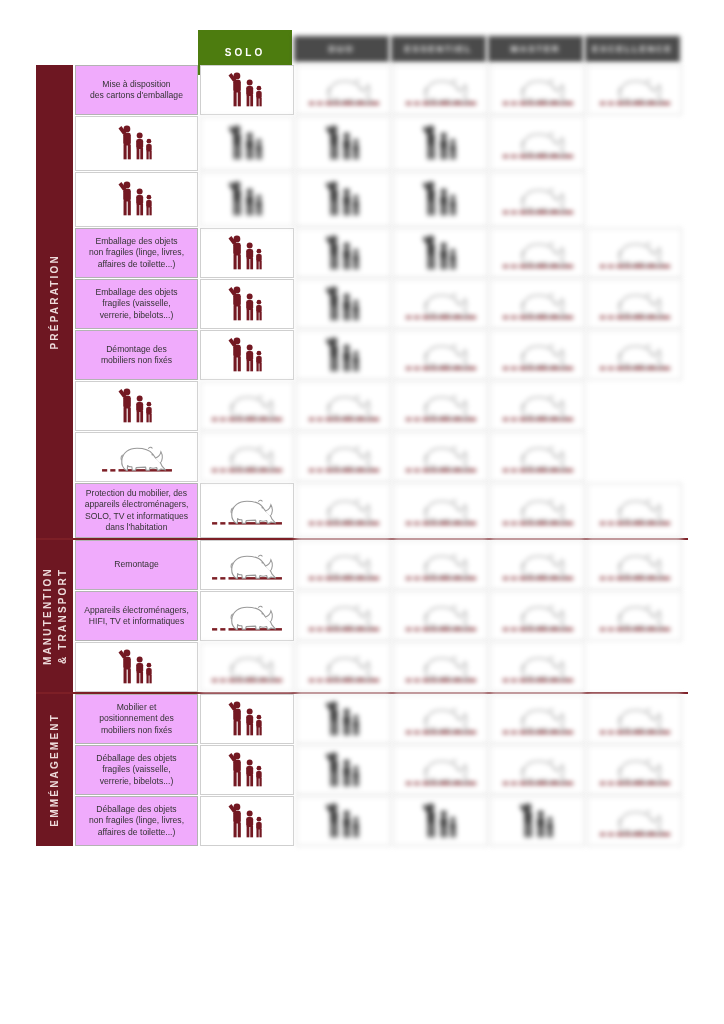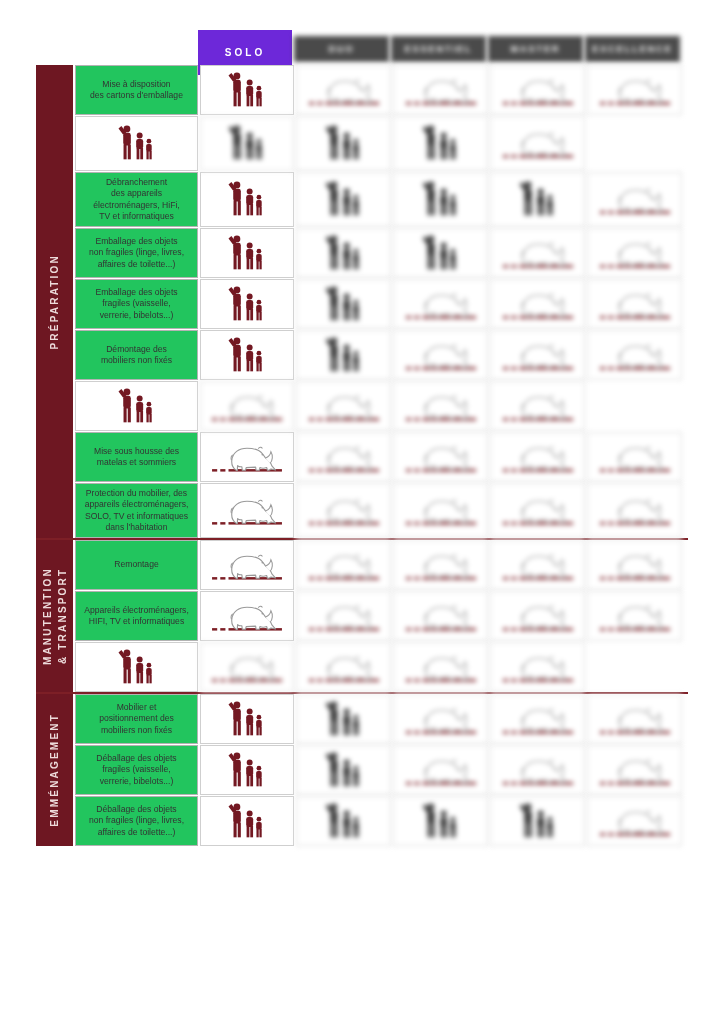--- a/index.html
+++ b/index.html
@@ -7,39 +7,39 @@
     width:724px;height:1024px;background:#ffffff;position:relative;
     font-family:"Liberation Sans", sans-serif;
     -webkit-font-smoothing:antialiased;
   }
   .table-wrap{position:absolute;left:36px;top:30px;width:652px;}
 
   
   .header{display:flex;padding-left:162px;column-gap:2px;height:35px;align-items:flex-start;}
   .hcell{display:flex;align-items:center;justify-content:center;
     color:#fff;font-weight:bold;font-size:10px;letter-spacing:3px;text-transform:uppercase;}
-  .hcell.solo{width:94px;height:45px;background:#6d28d9;}
+  .hcell.solo{width:94px;height:45px;background:#4d7c0f;}
   .hcell.plan{width:95px;height:26px;margin-top:6px;background:#4a4a4a;letter-spacing:2px;font-size:9px;}
   .blurred{filter:blur(2.4px);}
 
   
   .body{margin-top:0;}
   .section{display:flex;background:#fff;}
   .section + .section{border-top:2px solid #7d1f26;}
   .cat{width:37px;background:#6e1722;margin-right:2px;display:flex;align-items:center;justify-content:center;flex:none;}
   .catlabel{
     writing-mode:vertical-rl;transform:rotate(180deg);
     color:#eddada;font-size:10px;font-weight:600;letter-spacing:2.2px;
     white-space:pre-line;text-align:center;line-height:1.5;
   }
   .rows{display:flex;flex-direction:column;row-gap:1px;flex:1;}
   .row{display:grid;grid-template-columns:123px 94px 95px 95px 95px 95px;column-gap:2px;min-height:50px;}
   .row.tall{min-height:55px;}
   .label{
-    background:#22c55e;border:1px solid #b3b3b3;
+    background:#f0abfc;border:1px solid #b3b3b3;
     display:flex;align-items:center;justify-content:center;text-align:center;
     font-size:8.6px;line-height:1.32;color:#333;white-space:pre-line;padding:3px 2px;
   }
   .cell{
     background:#fff;border:1px solid #d9d9d9;
     display:flex;align-items:center;justify-content:center;overflow:hidden;
   }
   .cell.solo{border-color:#cfcfcf;}
   .icon{display:flex;align-items:center;justify-content:center;}
   .fam-maroon{color:#731822;}
@@ -229,24 +229,20 @@
                   <path d="M23.5 30.5 C20.5 28.5 18.8 25 19.2 20.8 C19.8 13.2 26.2 9 34 9 C41 9 46.5 11 49.2 14.6 L51.8 18.2 C54.8 20 57.2 23 58.2 26.2 L61.8 30.2 L57.4 29.2 C56.6 30 55.6 30.4 54.6 30.4 L53.8 30.4 L53.2 27.8 C50.8 28.6 48.4 28.6 46.6 27.8 L46 30.4 L42.8 30.4 L42.4 27.4 L33.2 27.8 L32.6 30.4 L29.4 30.4 L29 27 C27.2 27.2 25.8 26.8 24.8 26 L24.6 30.5 Z" fill="#ffffff" stroke="#999999" stroke-width="1.1" stroke-linejoin="round"></path>
                   <path d="M52 18.5 C55 17.5 56.8 15 57.3 12.3 C59.4 16 59 21 56.5 23.6" fill="#ffffff" stroke="#999999" stroke-width="1"></path>
                   <path d="M45 9.6 C46 7.8 48 7.6 49 9.2" fill="none" stroke="#999999" stroke-width="1"></path>
                   <path d="M20.2 15.5 C18.7 16.5 18.2 18.5 18.8 20.5" fill="none" stroke="#999999" stroke-width="1"></path>
                   <circle cx="49" cy="15.2" r="0.9" fill="#999999"></circle>
                 </svg>
               </span>
             </div>
           </div>
           <div class="row tall">
-            <div class="label">Débranchement
-des appareils
-électroménagers, HiFi,
-TV et informatiques</div>
             <div class="cell solo">
               <span class="icon fam-maroon">
                 <svg width="42" height="37" viewBox="0 0 40 36" fill="currentColor" xmlns="http://www.w3.org/2000/svg">
                   <circle cx="10.2" cy="3.8" r="3.3"></circle>
                   <path d="M2 3.4 L4.8 1 L9.6 7.4 L6.6 9.6 Z"></path>
                   <rect x="6.6" y="7.6" width="7.4" height="12.4" rx="2.4"></rect>
                   <rect x="6.9" y="19" width="3" height="14.4"></rect>
                   <rect x="11" y="19" width="3" height="14.4"></rect>
                   <circle cx="22.6" cy="10.2" r="2.9"></circle>
                   <rect x="19.2" y="13.5" width="6.8" height="9.8" rx="2.2"></rect>
@@ -661,22 +657,20 @@
                   <path d="M23.5 30.5 C20.5 28.5 18.8 25 19.2 20.8 C19.8 13.2 26.2 9 34 9 C41 9 46.5 11 49.2 14.6 L51.8 18.2 C54.8 20 57.2 23 58.2 26.2 L61.8 30.2 L57.4 29.2 C56.6 30 55.6 30.4 54.6 30.4 L53.8 30.4 L53.2 27.8 C50.8 28.6 48.4 28.6 46.6 27.8 L46 30.4 L42.8 30.4 L42.4 27.4 L33.2 27.8 L32.6 30.4 L29.4 30.4 L29 27 C27.2 27.2 25.8 26.8 24.8 26 L24.6 30.5 Z" fill="#ffffff" stroke="#999999" stroke-width="1.1" stroke-linejoin="round"></path>
                   <path d="M52 18.5 C55 17.5 56.8 15 57.3 12.3 C59.4 16 59 21 56.5 23.6" fill="#ffffff" stroke="#999999" stroke-width="1"></path>
                   <path d="M45 9.6 C46 7.8 48 7.6 49 9.2" fill="none" stroke="#999999" stroke-width="1"></path>
                   <path d="M20.2 15.5 C18.7 16.5 18.2 18.5 18.8 20.5" fill="none" stroke="#999999" stroke-width="1"></path>
                   <circle cx="49" cy="15.2" r="0.9" fill="#999999"></circle>
                 </svg>
               </span>
             </div>
           </div>
           <div class="row">
-            <div class="label">Mise sous housse des
-matelas et sommiers</div>
             <div class="cell solo">
               <span class="icon">
                 <svg width="70" height="37" viewBox="0 0 68 36" xmlns="http://www.w3.org/2000/svg">
                   <rect x="0" y="29.3" width="5" height="2.4" fill="#7d1f26"></rect>
                   <rect x="8" y="29.3" width="5" height="2.4" fill="#7d1f26"></rect>
                   <rect x="16" y="29.3" width="52" height="2.4" fill="#7d1f26"></rect>
                   <path d="M23.5 30.5 C20.5 28.5 18.8 25 19.2 20.8 C19.8 13.2 26.2 9 34 9 C41 9 46.5 11 49.2 14.6 L51.8 18.2 C54.8 20 57.2 23 58.2 26.2 L61.8 30.2 L57.4 29.2 C56.6 30 55.6 30.4 54.6 30.4 L53.8 30.4 L53.2 27.8 C50.8 28.6 48.4 28.6 46.6 27.8 L46 30.4 L42.8 30.4 L42.4 27.4 L33.2 27.8 L32.6 30.4 L29.4 30.4 L29 27 C27.2 27.2 25.8 26.8 24.8 26 L24.6 30.5 Z" fill="#ffffff" stroke="#999999" stroke-width="1.1" stroke-linejoin="round"></path>
                   <path d="M52 18.5 C55 17.5 56.8 15 57.3 12.3 C59.4 16 59 21 56.5 23.6" fill="#ffffff" stroke="#999999" stroke-width="1"></path>
                   <path d="M45 9.6 C46 7.8 48 7.6 49 9.2" fill="none" stroke="#999999" stroke-width="1"></path>
                   <path d="M20.2 15.5 C18.7 16.5 18.2 18.5 18.8 20.5" fill="none" stroke="#999999" stroke-width="1"></path>

